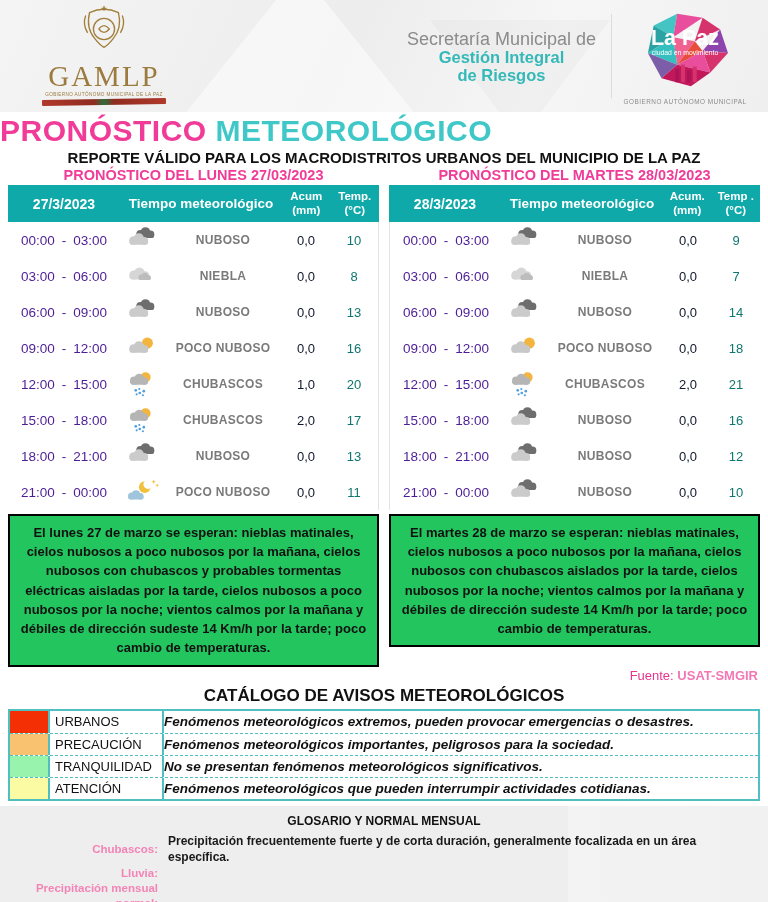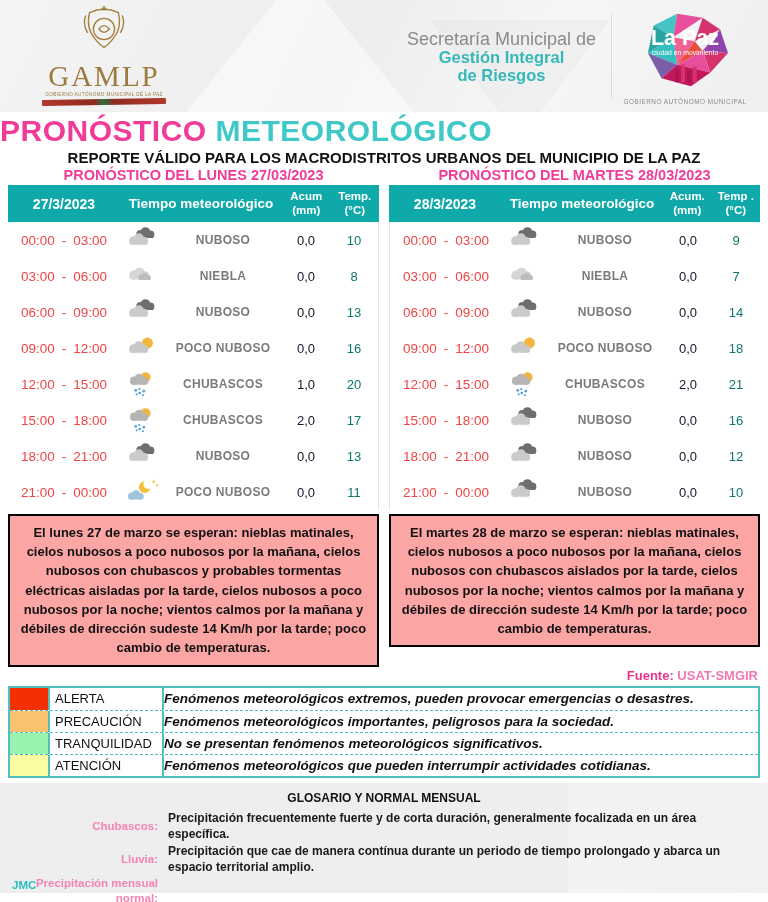--- a/index.html
+++ b/index.html
@@ -33,30 +33,30 @@
   .panel{flex:1;min-width:0;}
   .panel-title{text-align:center;font-size:14.5px;font-weight:700;color:#f03c98;line-height:15px;margin:1px 0 2px;}
   .fc-head{display:flex;background:#0fa9a9;color:#fff;height:37px;align-items:center;}
   .fc-head .h-date{width:112px;text-align:center;font-size:14px;font-weight:700;}
   .fc-head .h-weather{width:162px;text-align:center;font-size:13.5px;font-weight:700;}
   .fc-head .h-num{width:auto;flex:1;text-align:center;font-size:11.5px;font-weight:700;line-height:1.15;}
   .fc-body{background:#fff;}
   .panel.left .fc-body{border-right:1px solid #e4e4e4;}
   .panel.right .fc-body{border-left:1px solid #e4e4e4;}
   .fc-row{display:flex;align-items:center;height:36px;}
-  .c-time{width:112px;display:flex;justify-content:center;gap:7px;font-size:13.5px;color:#ef4444;}
+  .c-time{width:112px;display:flex;justify-content:center;gap:7px;font-size:13.5px;color:#4c1d95;}
   .c-icon{width:44px;display:flex;justify-content:center;align-items:center;}
   .c-cond{width:118px;text-align:center;font-size:12px;font-weight:700;color:#7a7a7a;letter-spacing:.3px;}
   .c-acum{flex:1;text-align:center;font-size:13px;color:#0f172a;}
   .c-temp{flex:1;text-align:center;font-size:13px;color:#0f766e;}
 
-  .summary{margin-top:4px;background:#fca5a5;border:2.5px solid #000;padding:7px 8px;font-size:13px;font-weight:700;color:#111;line-height:1.48;text-align:center;}
+  .summary{margin-top:4px;background:#22c55e;border:2.5px solid #000;padding:7px 8px;font-size:13px;font-weight:700;color:#111;line-height:1.48;text-align:center;}
 
   .fuente{padding:1px 10px 0 0;text-align:right;font-size:13px;height:17px;}
-  .fuente .f-label{color:#e8368f;font-weight:700;text-align:center;}
+  .fuente .f-label{color:#e8368f;font-weight:400;text-align:center;}
   .fuente .f-value{color:#f277b4;font-weight:700;}
 
   
   .cat-title{text-align:center;font-size:17px;font-weight:800;color:#111;line-height:22px;margin-top:1px;}
   .cat-table{margin:2px 8px 0;border:2px solid #4fbfbf;}
   .cat-row{display:flex;height:22px;align-items:stretch;}
   .cat-row + .cat-row{border-top:1px dashed #4fbfbf;}
   .cat-swatch{width:38px;}
   .cat-level{width:116px;border-left:2px solid #4fbfbf;border-right:2px solid #4fbfbf;display:flex;align-items:center;padding-left:5px;font-size:13px;color:#111;}
   .cat-desc{flex:1;display:flex;align-items:center;font-size:13.5px;font-weight:700;font-style:italic;color:#111;}
@@ -588,24 +588,25 @@
         </div>
       <div class="summary">El martes 28 de marzo se esperan: nieblas matinales, cielos nubosos a poco nubosos por la mañana, cielos nubosos con chubascos aislados por la tarde, cielos nubosos por la noche; vientos calmos por la mañana y débiles de dirección sudeste 14 Km/h por la tarde; poco cambio de temperaturas.</div>
     </div>
   </div>
 
   <div class="fuente">
     <span class="f-label">Fuente:</span>
     <span class="f-value">USAT-SMGIR</span>
   </div>
 
+  <div class="cat-title">CATÁLOGO DE AVISOS METEOROLÓGICOS</div>
   <div class="cat-table">
       <div class="cat-row">
         <div class="cat-swatch" style="background:#f42f03"></div>
-        <div class="cat-level">ALERTA</div>
+        <div class="cat-level">URBANOS</div>
         <div class="cat-desc">Fenómenos meteorológicos extremos, pueden provocar emergencias o desastres.</div>
       </div>
       <div class="cat-row">
         <div class="cat-swatch" style="background:#f8c271"></div>
         <div class="cat-level">PRECAUCIÓN</div>
         <div class="cat-desc">Fenómenos meteorológicos importantes, peligrosos para la sociedad.</div>
       </div>
       <div class="cat-row">
         <div class="cat-swatch" style="background:#98f3ac"></div>
         <div class="cat-level">TRANQUILIDAD</div>
@@ -620,21 +621,20 @@
 
   <div class="glos">
     <div class="glos-title">GLOSARIO Y NORMAL MENSUAL</div>
     <div class="glos-entries">
         <div class="glos-row">
           <div class="glos-term">Chubascos:</div>
           <div class="glos-def">Precipitación frecuentemente fuerte y de corta duración, generalmente focalizada en un área específica.</div>
         </div>
         <div class="glos-row">
           <div class="glos-term">Lluvia:</div>
-          <div class="glos-def">Precipitación que cae de manera contínua durante un periodo de tiempo prolongado y abarca un espacio territorial amplio.</div>
         </div>
         <div class="glos-row">
           <div class="glos-term">Precipitación mensual normal:</div>
         </div>
       </div>
     <div class="jmc">JMC</div>
   </div>
 
 </div>
 

